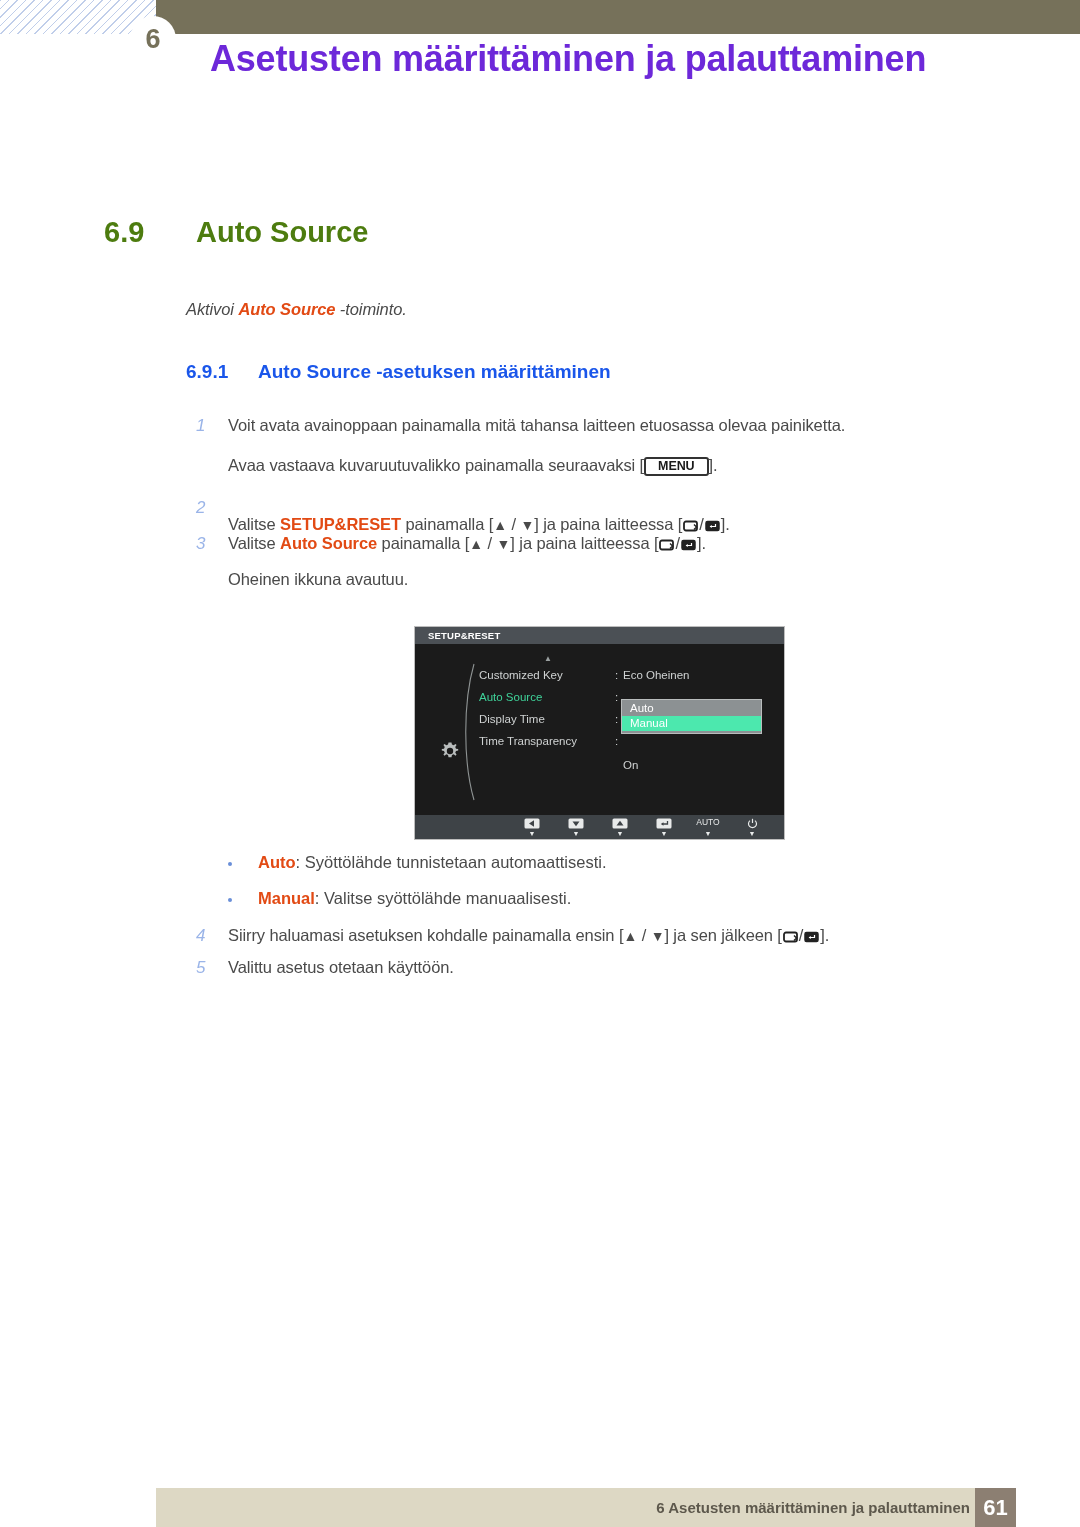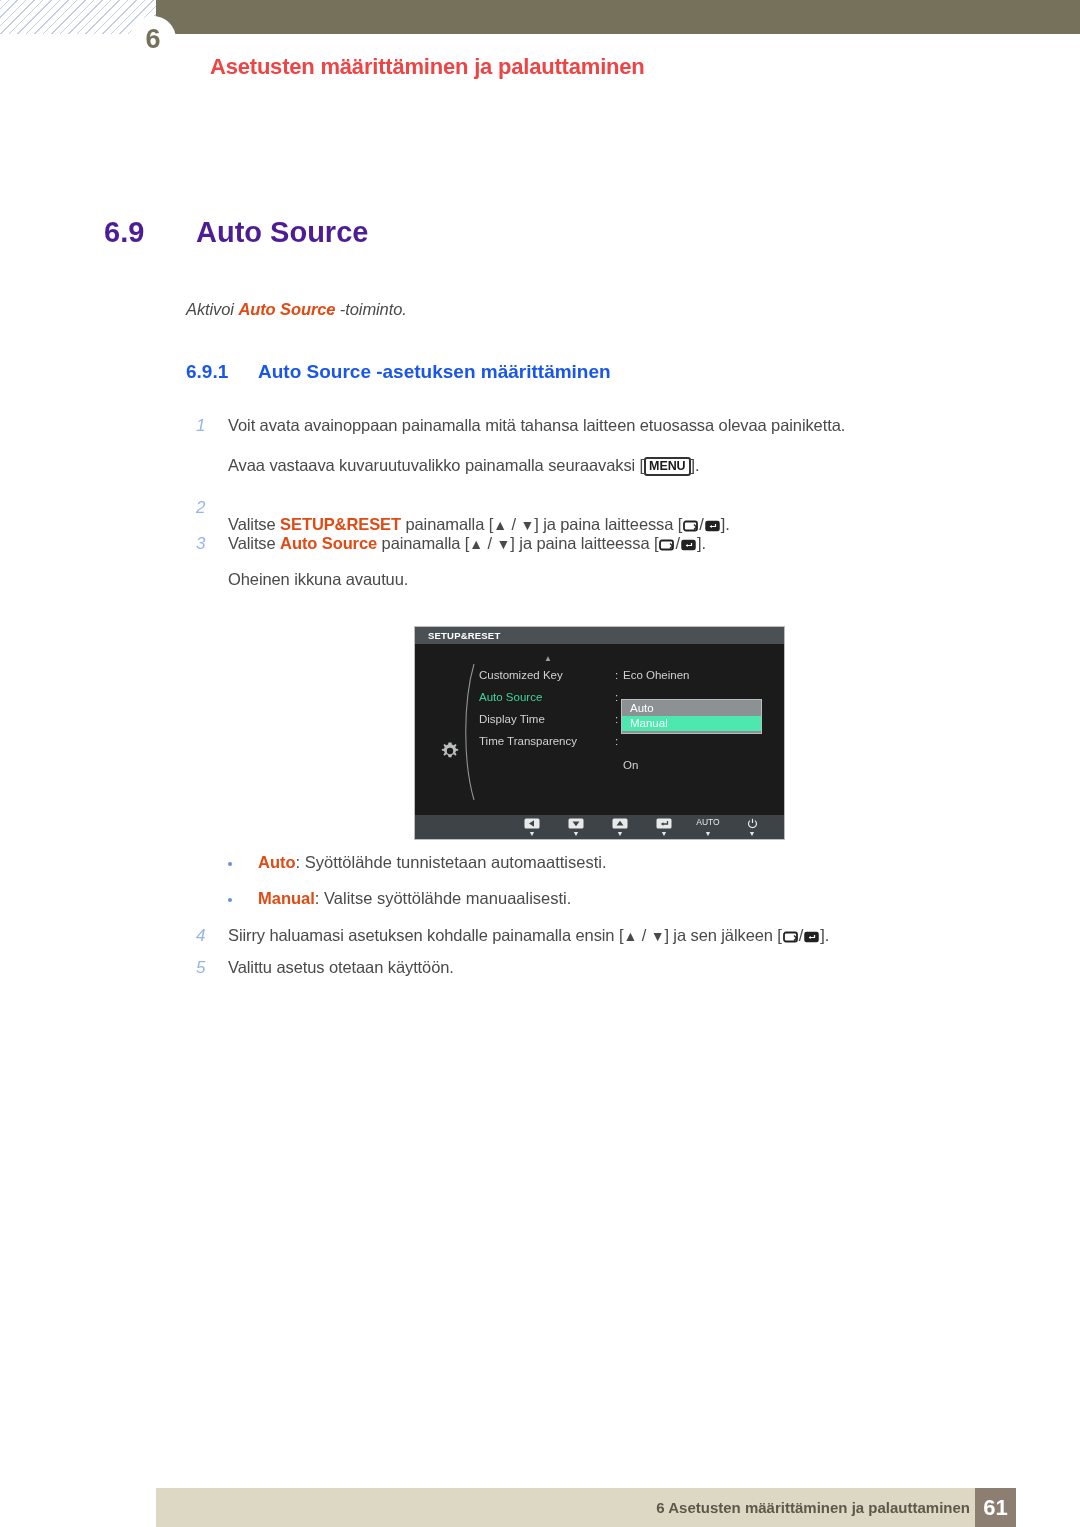--- a/index.html
+++ b/index.html
@@ -46,35 +46,34 @@
     color: #76715a;
     font-size: 27px;
     font-weight: bold;
     line-height: 46px;
     text-align: center;
     z-index: 5;
   }
   #header-title {
     position: absolute;
     left: 210px; top: 38px;
-    font-size: 22px;
-    font-weight: bold;
-    color: #ef4444;
+    font-size: 36px;
+    font-weight: bold;
+    color: #6d28d9;
     letter-spacing: -0.2px;
     white-space: nowrap;
-    margin-top: 16px;
   }
 
   
   #section-heading {
     position: absolute;
     left: 104px; top: 216px;
     font-size: 29px;
     font-weight: bold;
-    color: #4c1d95;
+    color: #4d7c0f;
     white-space: nowrap;
   }
   #section-heading .num { display: inline-block; width: 92px; }
 
   #subsection-heading {
     position: absolute;
     left: 186px; top: 361px;
     font-size: 19px;
     font-weight: bold;
     color: #1a56ea;
@@ -107,21 +106,21 @@
     font-style: italic;
     color: #9ab4e8;
   }
   .step-text { position: absolute; left: 228px; }
 
   
   .key-box {
     display: inline-block;
     border: 2px solid #333;
     border-radius: 3px;
-    padding: 0px 3px;
+    padding: 0px 12px;
     font-size: 12.5px;
     font-weight: bold;
     line-height: 15px;
     vertical-align: 1px;
     color: #1a1a1a;
     font-family: "Liberation Sans", sans-serif;
   }
   .tri { font-size: 14px; vertical-align: 0px; }
   .btn-glyph {
     display: inline-block;

